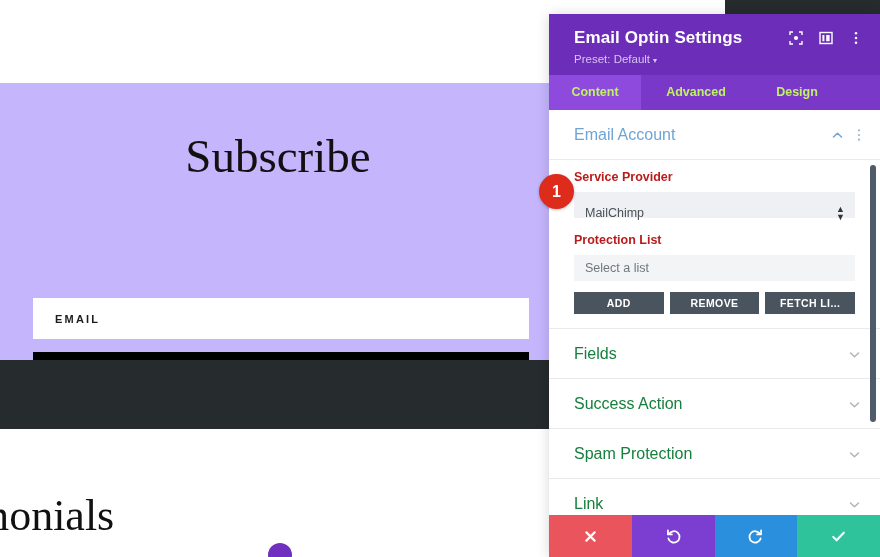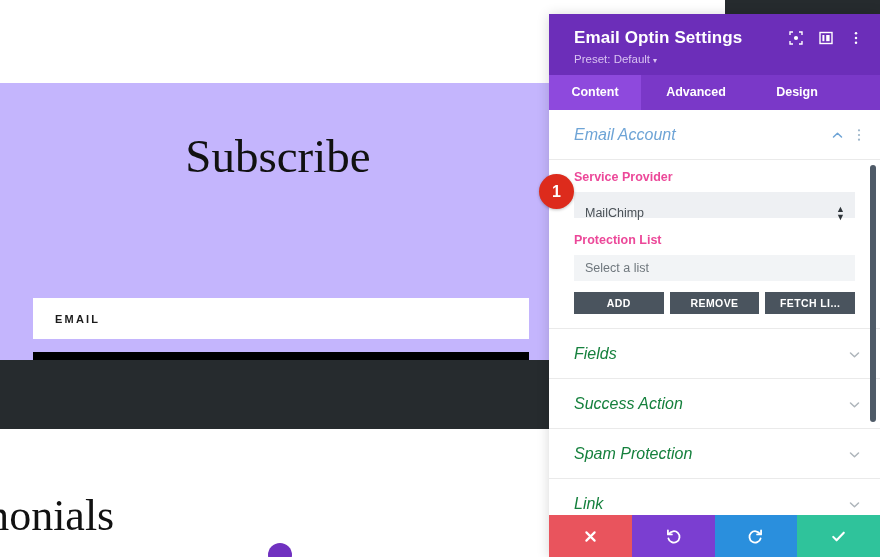--- a/index.html
+++ b/index.html
@@ -89,21 +89,21 @@
   .panel-preset {
     margin-top: 5px;
     color: #d9c3f2; font-size: 11.5px;
   }
   .preset-caret { font-size: 8px; margin-left: 3px; }
 
   .panel-tabs { display: flex; background: #7a38c8; flex: 0 0 auto; }
   .tab {
     flex: 0 0 auto;
     padding: 10px 0 11px 0;
-    color: #ffffff; font-size: 12.5px; font-weight: bold;
+    color: #bef264; font-size: 12.5px; font-weight: bold;
     text-align: center;
     cursor: pointer;
   }
   .tab.t0 { width: 92px; }
   .tab.t1 { width: 92px; }
   .tab.t2 { width: 110px; }
   .tab.active { background: #8e49dd; }
 
   .panel-body {
     flex: 1 1 auto;
@@ -112,31 +112,31 @@
     background: #ffffff;
   }
 
   .toggle-head {
     display: flex; align-items: center;
     padding: 0 19px 0 25px;
     height: 50px;
     border-bottom: 1px solid #eaeaea;
     cursor: pointer;
   }
-  .toggle-head .t-label { flex: 1 1 auto; font-size: 16px; font-style: italic; }
+  .toggle-head .t-label { flex: 1 1 auto; font-size: 16px; }
   .toggle-head.open .t-label { color: #6ea4d6; }
   .toggle-head.closed .t-label { color: #15803d; }
   .t-icons { display: flex; align-items: center; gap: 13px; }
   .chev { width: 13px; height: 13px; display: block; }
   .dots { width: 4px; height: 14px; display: block; }
 
   .section-content { padding: 10px 25px 14px 25px; border-bottom: 1px solid #eaeaea; }
 
   .field-label {
-    font-size: 12.5px; font-weight: bold; color: #ec4899;
+    font-size: 12.5px; font-weight: bold; color: #b91c1c;
     margin-bottom: 8px;
   }
   .select-box {
     height: 26px; background: #eef0f3;
     display: flex; align-items: center;
     padding: 16px 10px 0 11px;
     font-size: 12.5px; color: #4a5157;
     cursor: pointer;
   }
   .select-box .sb-text { flex: 1 1 auto; }

